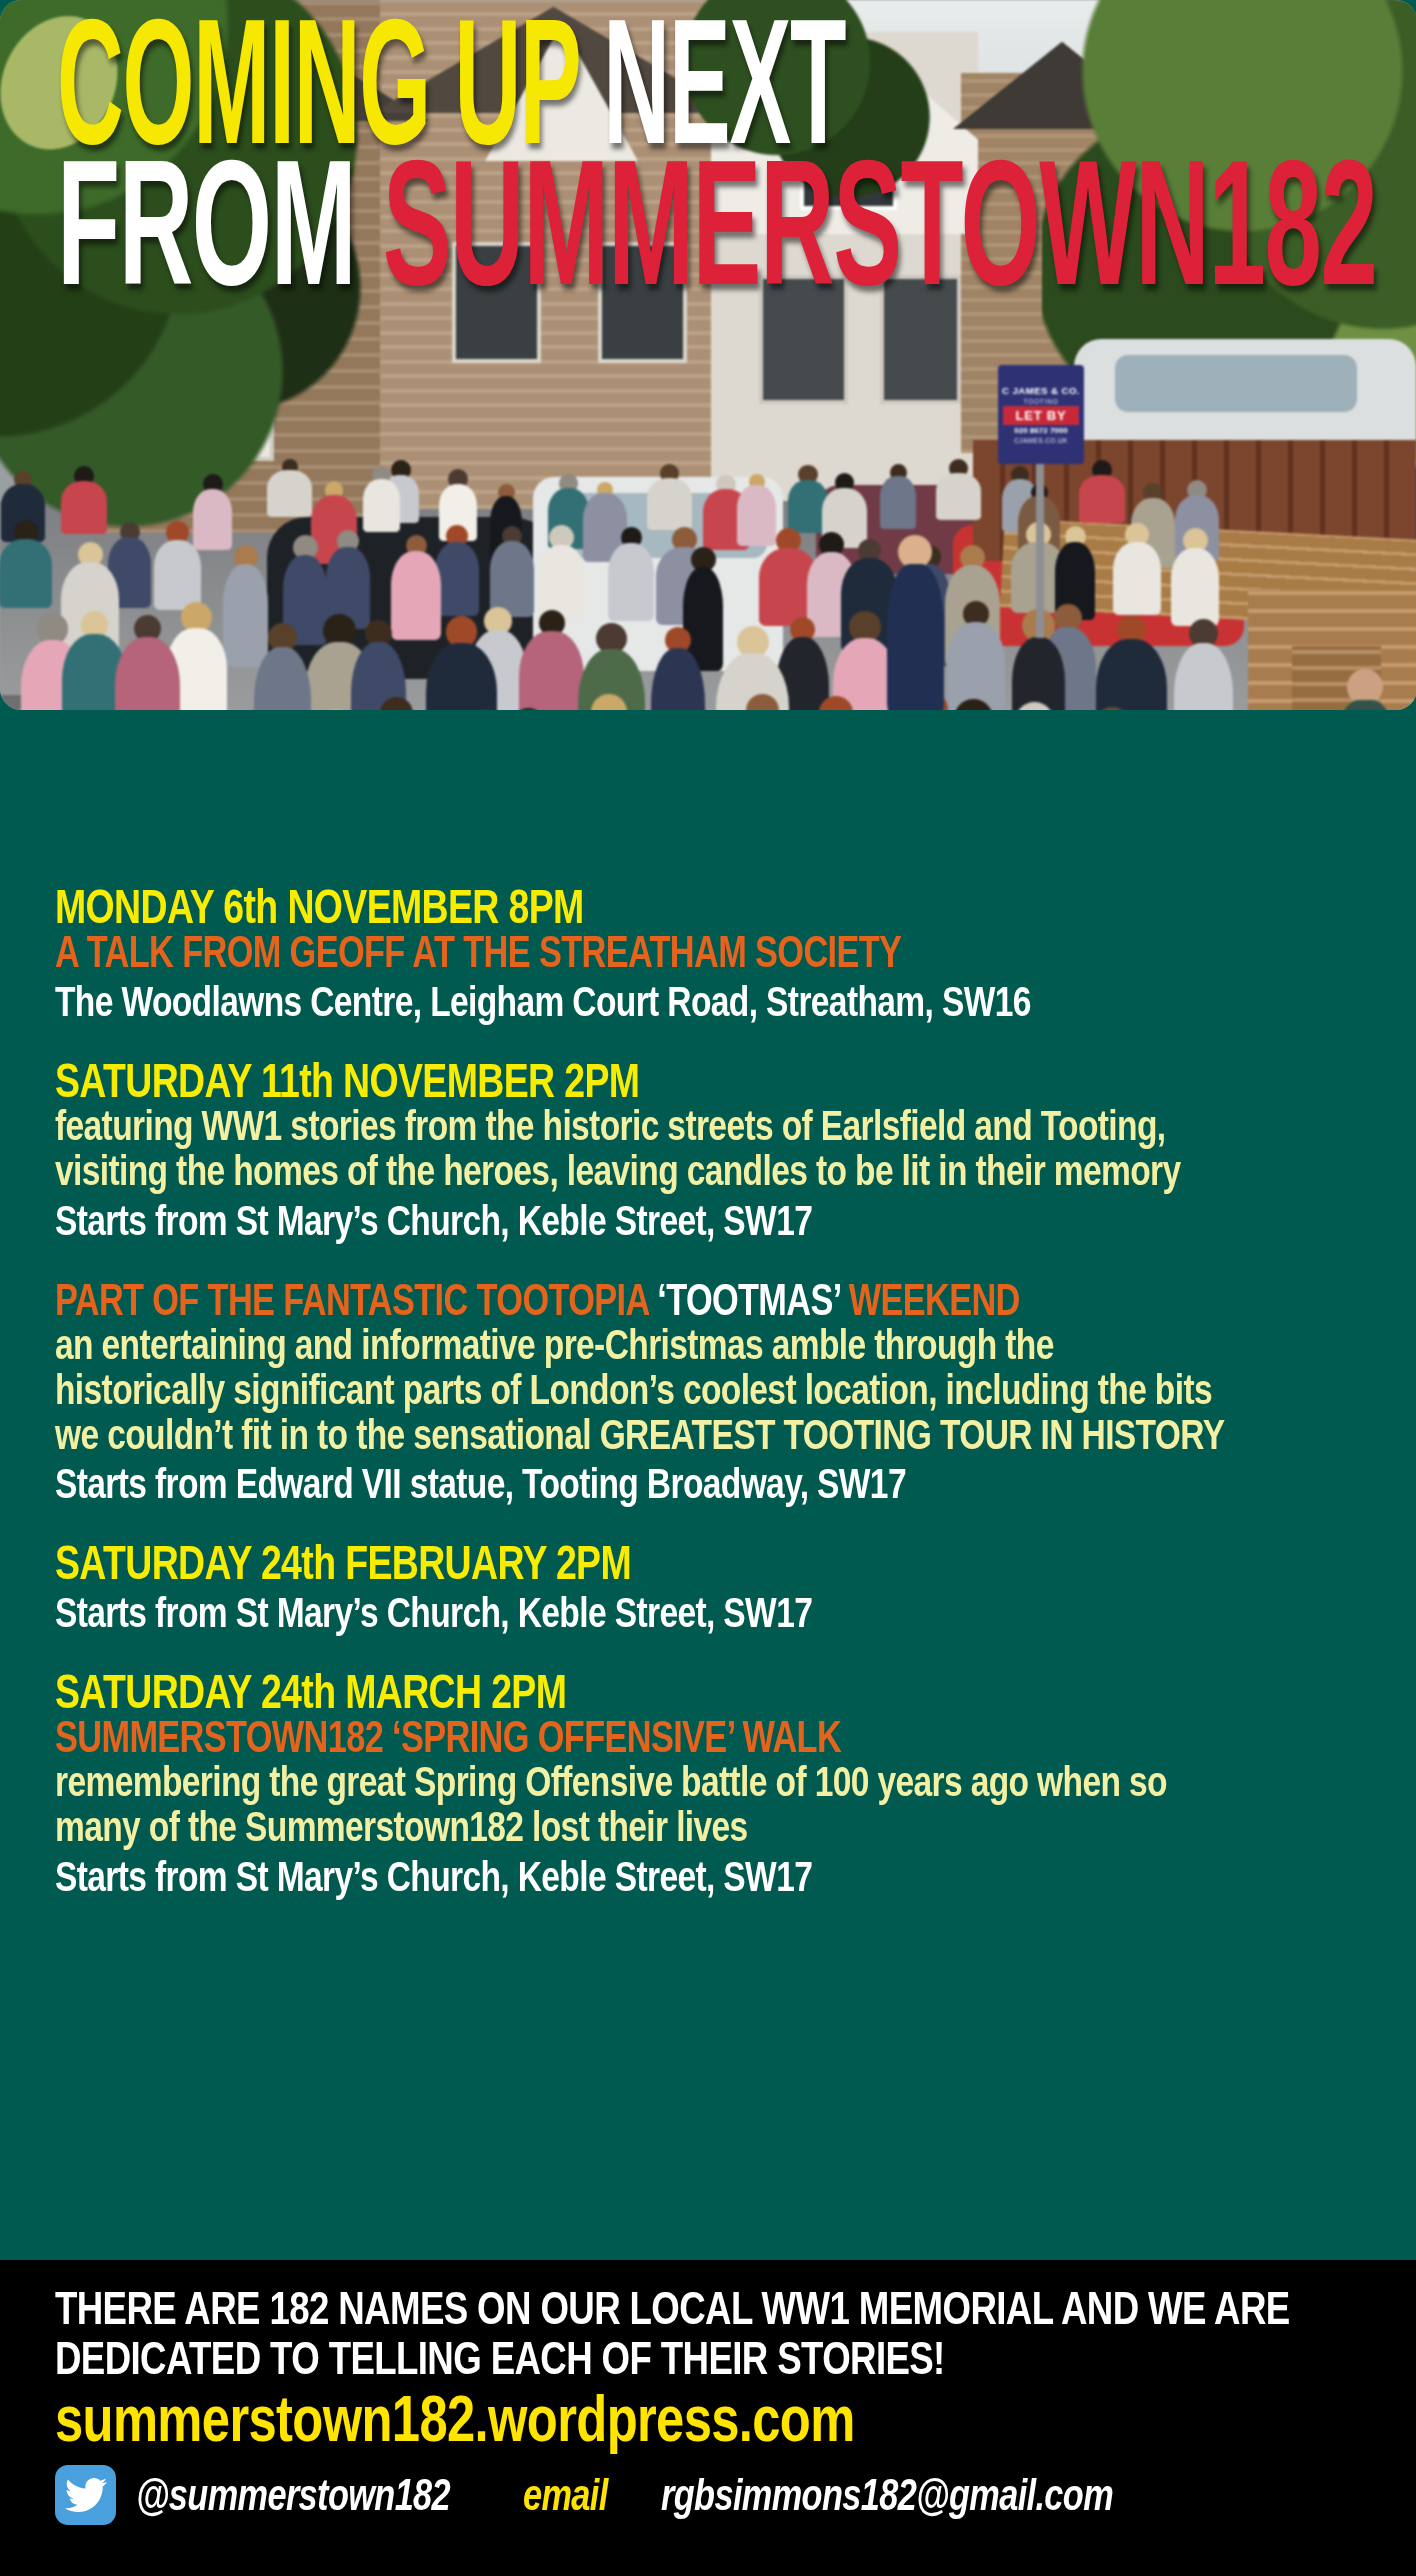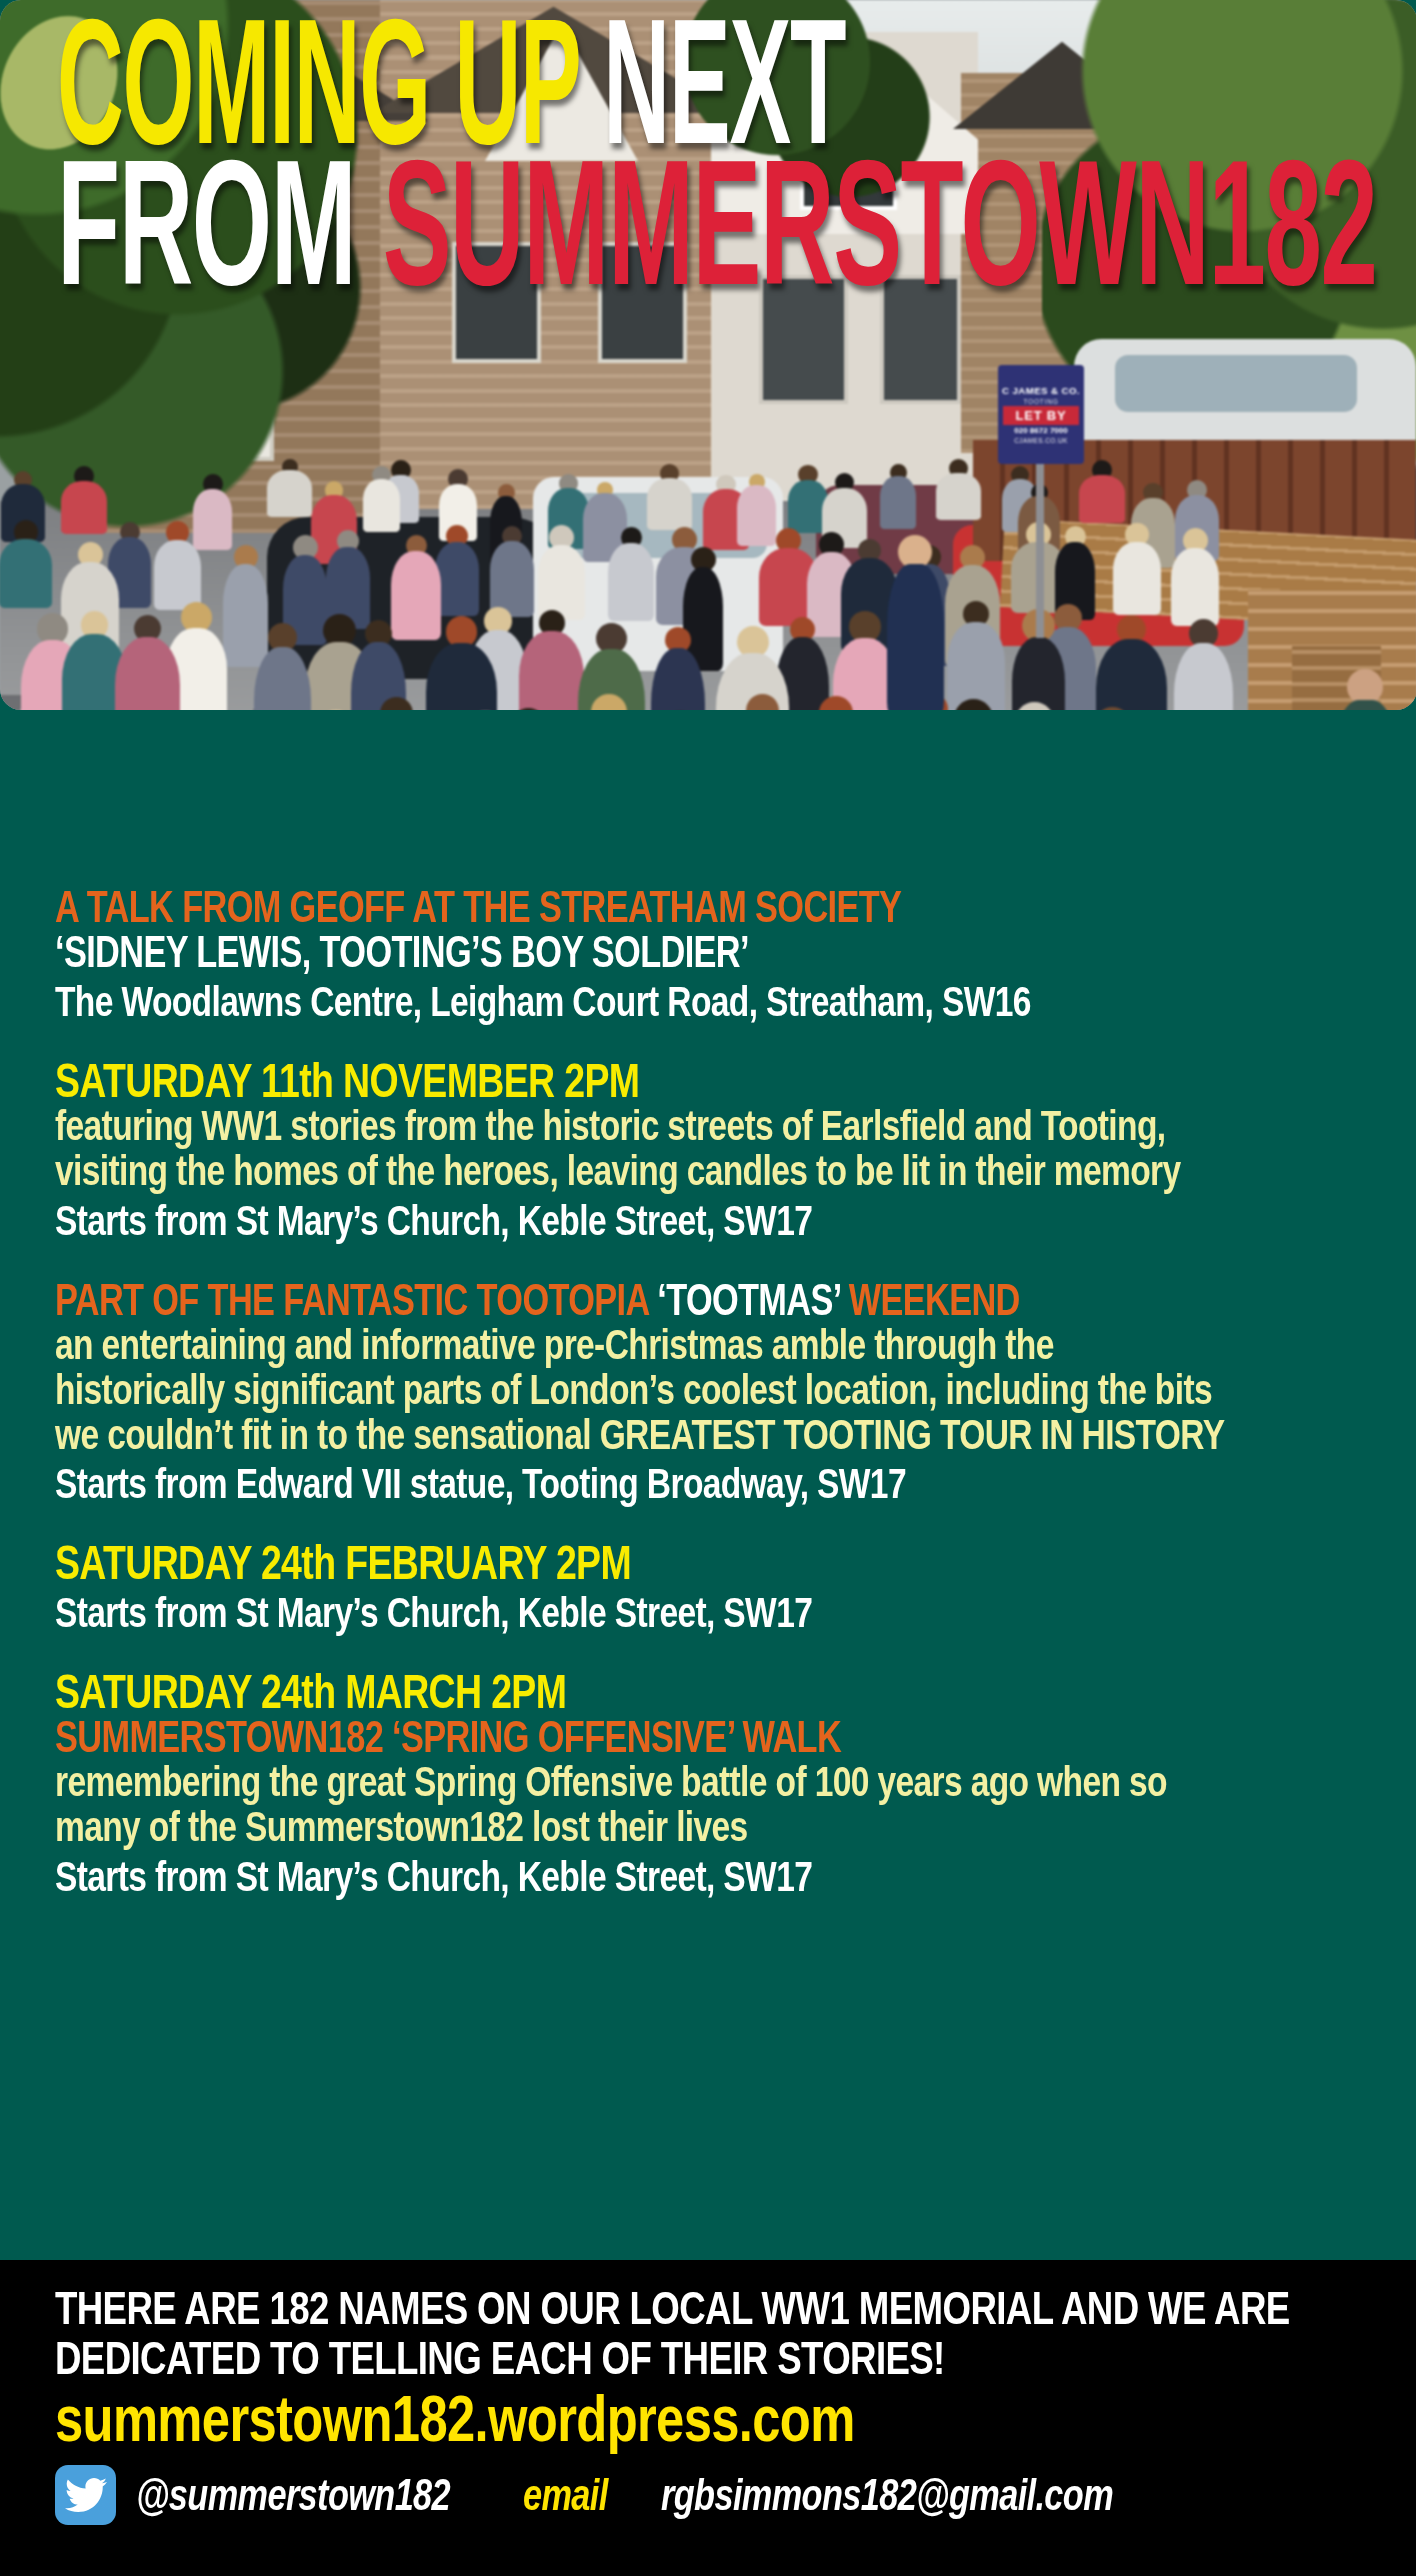--- a/index.html
+++ b/index.html
@@ -495,22 +495,22 @@
       <div class="tote">BA</div>
     </div>
     <div class="title">
       <div class="t-line t1" id="title-line-1"><span class="c-yellow">COMING UP </span><span class="c-white">NEXT</span></div>
       <div class="t-line t2" id="title-line-2"><span class="c-white">FROM </span><span class="c-red">SUMMERSTOWN182</span></div>
     </div>
   </div>
 
   <main class="events" id="events">
     <article class="event">
+      <h2 class="e-date"><span class="cx">MONDAY 6th NOVEMBER 8PM</span></h2>
       <h3 class="e-sub"><span class="cx"><span class="c-orange">A TALK FROM GEOFF AT THE STREATHAM SOCIETY</span></span></h3>
-      <p class="e-quote"><span class="cx">‘SIDNEY LEWIS, TOOTING’S BOY SOLDIER’</span></p>
 
       <p class="e-venue"><span class="cx">The Woodlawns Centre, Leigham Court Road, Streatham, SW16</span></p>
     </article>
 
     <article class="event">
       <h2 class="e-date"><span class="cx">SATURDAY 11th NOVEMBER 2PM</span></h2>
 
       <p class="e-body"><span class="cx">featuring WW1 stories from the historic streets of Earlsfield and Tooting,<br>visiting the homes of the heroes, leaving candles to be lit in their memory</span></p>
       <p class="e-venue"><span class="cx">Starts from St Mary’s Church, Keble Street, SW17</span></p>
     </article>

